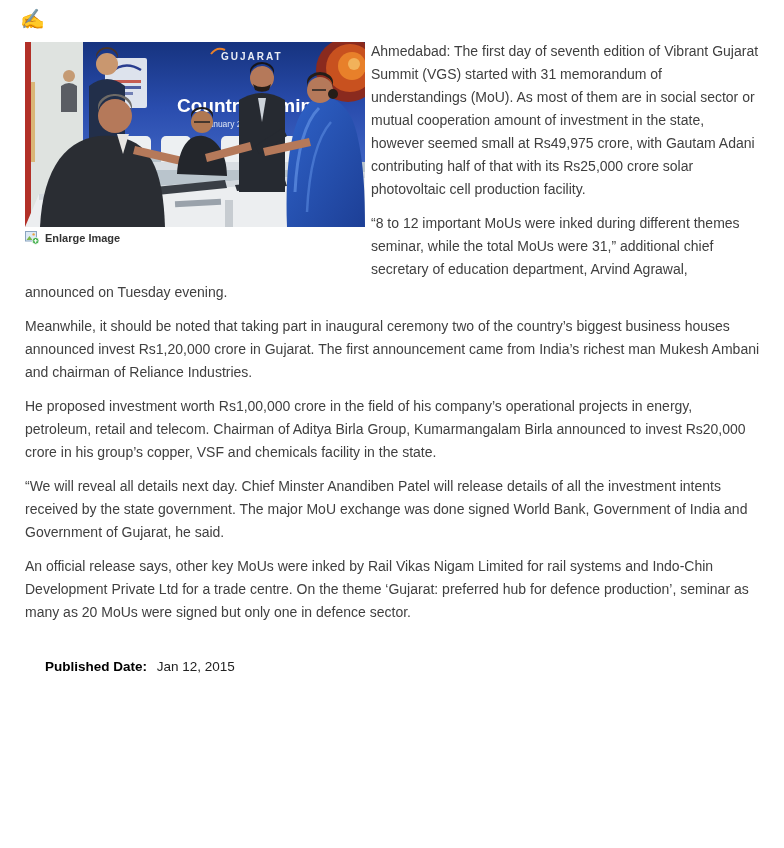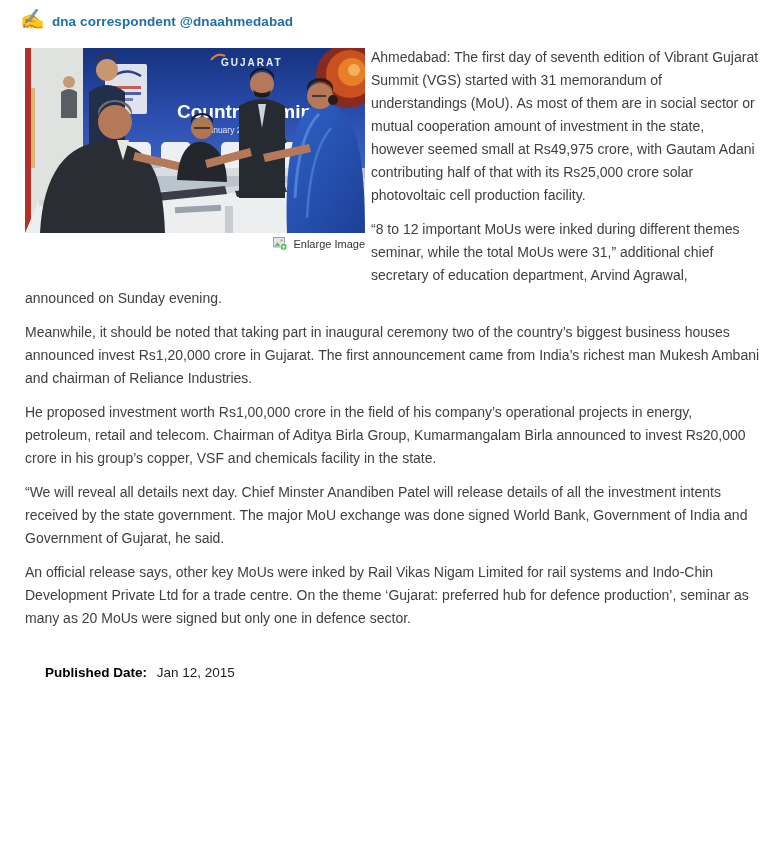--- a/index.html
+++ b/index.html
@@ -10,41 +10,40 @@
     -webkit-font-smoothing:antialiased;
   }
   .page { padding:8px 24px 0 20px; }
 
   
   .byline { display:flex; align-items:center; gap:7px; padding:3px 0 6px 0; }
   .byline-icon { font-size:20px; line-height:1; color:#111; transform:translateY(-2px); }
   .byline-text { color:#1f6fa5; font-weight:bold; font-size:13.5px; letter-spacing:.1px; cursor:pointer; }
 
   
-  .article { margin-top:9px; padding-left:5px; color:#404040; font-size:14px; line-height:23px; }
+  .article { margin-top:3px; padding-left:5px; color:#404040; font-size:14px; line-height:23px; }
   .figure { float:left; width:340px; margin:2px 6px 16px 0; }
   .photo-frame { width:340px; height:185px; display:block; cursor:pointer; background:#b9c4cc; }
-  .caption { margin-top:3px; height:16px; display:flex; justify-content:flex-end; align-items:center; gap:5px; }
+  .caption { margin-top:3px; height:16px; display:flex; align-items:center; gap:5px;font-weight:bold; }
   .caption-link { font-size:11px; color:#333; cursor:pointer; }
   p.para { margin-bottom:11px; }
 
   
   .footer { clear:both; padding:24px 0 0 25px; }
   .pub-line { font-size:13.5px; color:#222; }
   .pub-label { font-weight:bold; color:#000; }
   .pub-value { margin-left:6px; }
 </style>
 </head>
 <body>
 
 <div class="page">
 
   <div class="byline">
     <span class="byline-icon">✍</span>
-    <span class="byline-text">dna correspondent @dnaahmedabad</span>
   </div>
 
   <div class="article">
 
     <div class="figure">
 
       <svg class="photo-frame" viewBox="0 0 340 185" aria-label="photo">
         <defs>
           <linearGradient id="bgGrad" x1="0" y1="0" x2="0" y2="1">
             <stop offset="0" stop-color="#16337f"></stop>
@@ -159,21 +158,21 @@
           <circle cx="8.6" cy="3.4" r="1.2" fill="#e8a13c"></circle>
           <circle cx="10.6" cy="9.8" r="3.4" fill="#3fae49" stroke="#ffffff" stroke-width="0.8"></circle>
           <line x1="10.6" y1="7.9" x2="10.6" y2="11.7" stroke="#ffffff" stroke-width="1.1"></line>
           <line x1="8.7" y1="9.8" x2="12.5" y2="9.8" stroke="#ffffff" stroke-width="1.1"></line>
         </svg>
         <span class="caption-link">Enlarge Image</span>
       </div>
     </div>
 
     <p class="para">Ahmedabad: The first day of seventh edition of Vibrant Gujarat Summit (VGS) started with 31 memorandum of understandings (MoU). As most of them are in social sector or mutual cooperation amount of investment in the state, however seemed small at Rs49,975 crore, with Gautam Adani contributing half of that with its Rs25,000 crore solar photovoltaic cell production facility.</p>
-    <p class="para">“8 to 12 important MoUs were inked during different themes seminar, while the total MoUs were 31,” additional chief secretary of education department, Arvind Agrawal, announced on Sunday evening.</p>
+    <p class="para">“8 to 12 important MoUs were inked during different themes seminar, while the total MoUs were 31,” additional chief secretary of education department, Arvind Agrawal, announced on Tuesday evening.</p>
     <p class="para">Meanwhile, it should be noted that taking part in inaugural ceremony two of the country’s biggest business houses announced invest Rs1,20,000 crore in Gujarat. The first announcement came from India’s richest man Mukesh Ambani and chairman of Reliance Industries.</p>
     <p class="para">He proposed investment worth Rs1,00,000 crore in the field of his company’s operational projects in energy, petroleum, retail and telecom. Chairman of Aditya Birla Group, Kumarmangalam Birla announced to invest Rs20,000 crore in his group’s copper, VSF and chemicals facility in the state.</p>
     <p class="para">“We will reveal all details next day. Chief Minster Anandiben Patel will release details of all the investment intents received by the state government. The major MoU exchange was done signed World Bank, Government of India and Government of Gujarat, he said.</p>
     <p class="para">An official release says, other key MoUs were inked by Rail Vikas Nigam Limited for rail systems and Indo-Chin Development Private Ltd for a trade centre. On the theme ‘Gujarat: preferred hub for defence production’, seminar as many as 20 MoUs were signed but only one in defence sector.</p>
   </div>
 
   <div class="footer">
     <div class="pub-line">
       <span class="pub-label">Published Date:</span>
       <span class="pub-value">Jan 12, 2015</span>

